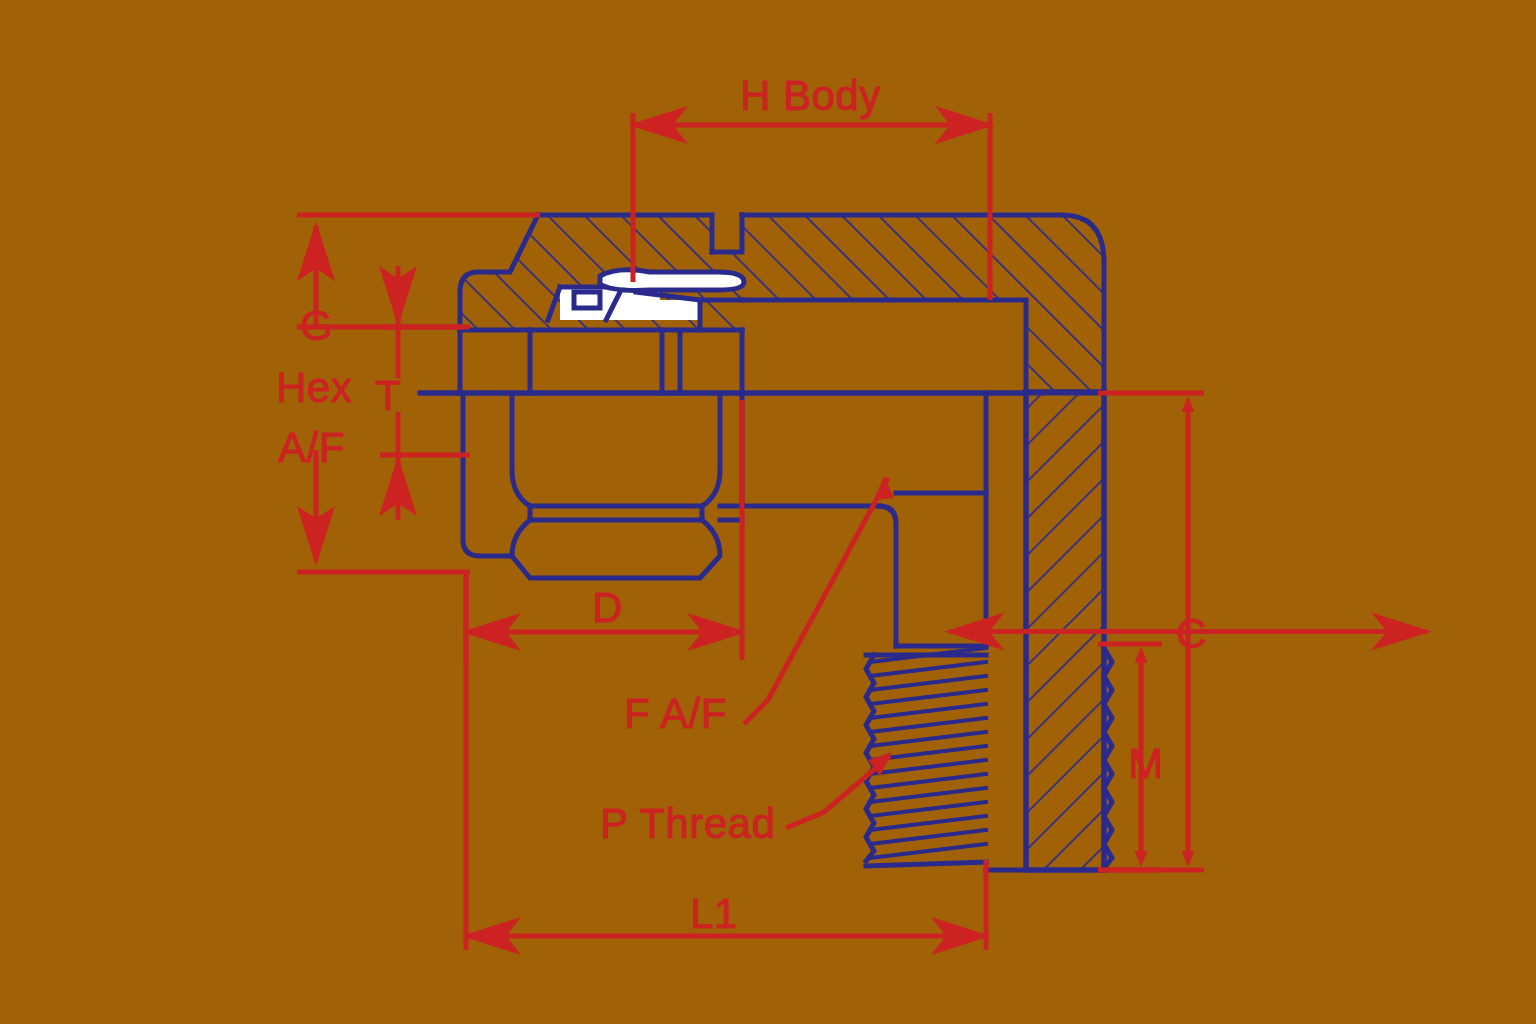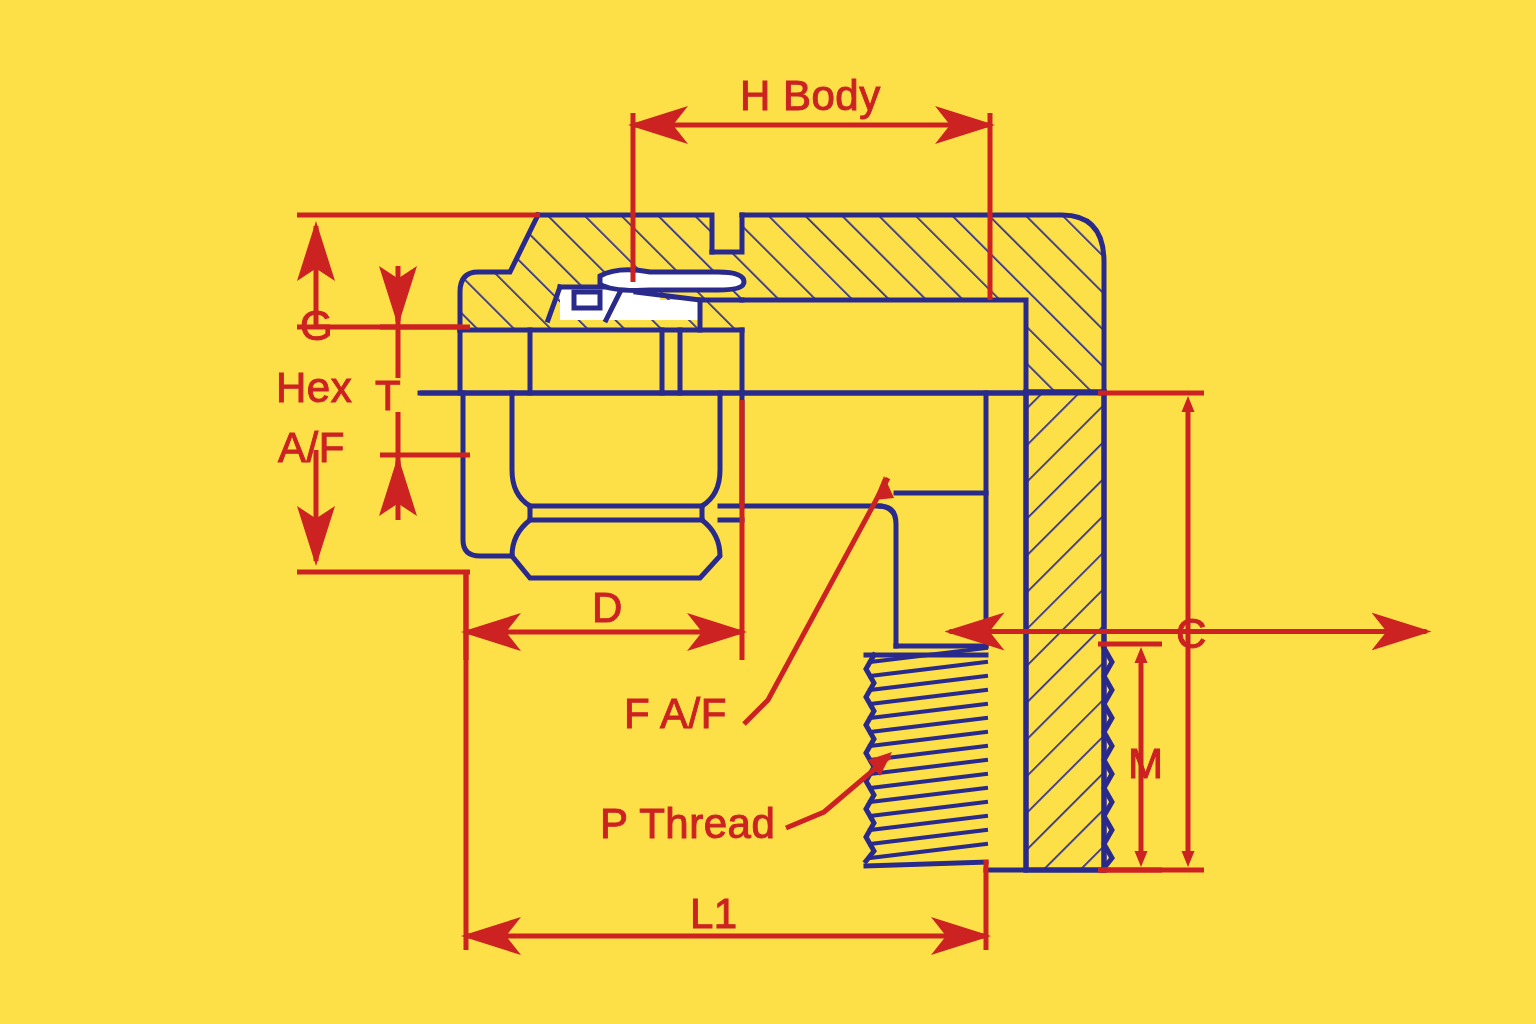--- a/index.html
+++ b/index.html
@@ -10,21 +10,21 @@
   body {
     width: 1536px;
     height: 1024px;
     overflow: hidden;
     font-family: "Liberation Sans", sans-serif;
   }
   #drawing-root {
     position: relative;
     width: 1536px;
     height: 1024px;
-    background: #fde047;
+    background: #a16207;
   }
   svg.canvas {
     position: absolute;
     left: 0;
     top: 0;
     width: 1536px;
     height: 1024px;
     display: block;
   }
   .dim-label {

